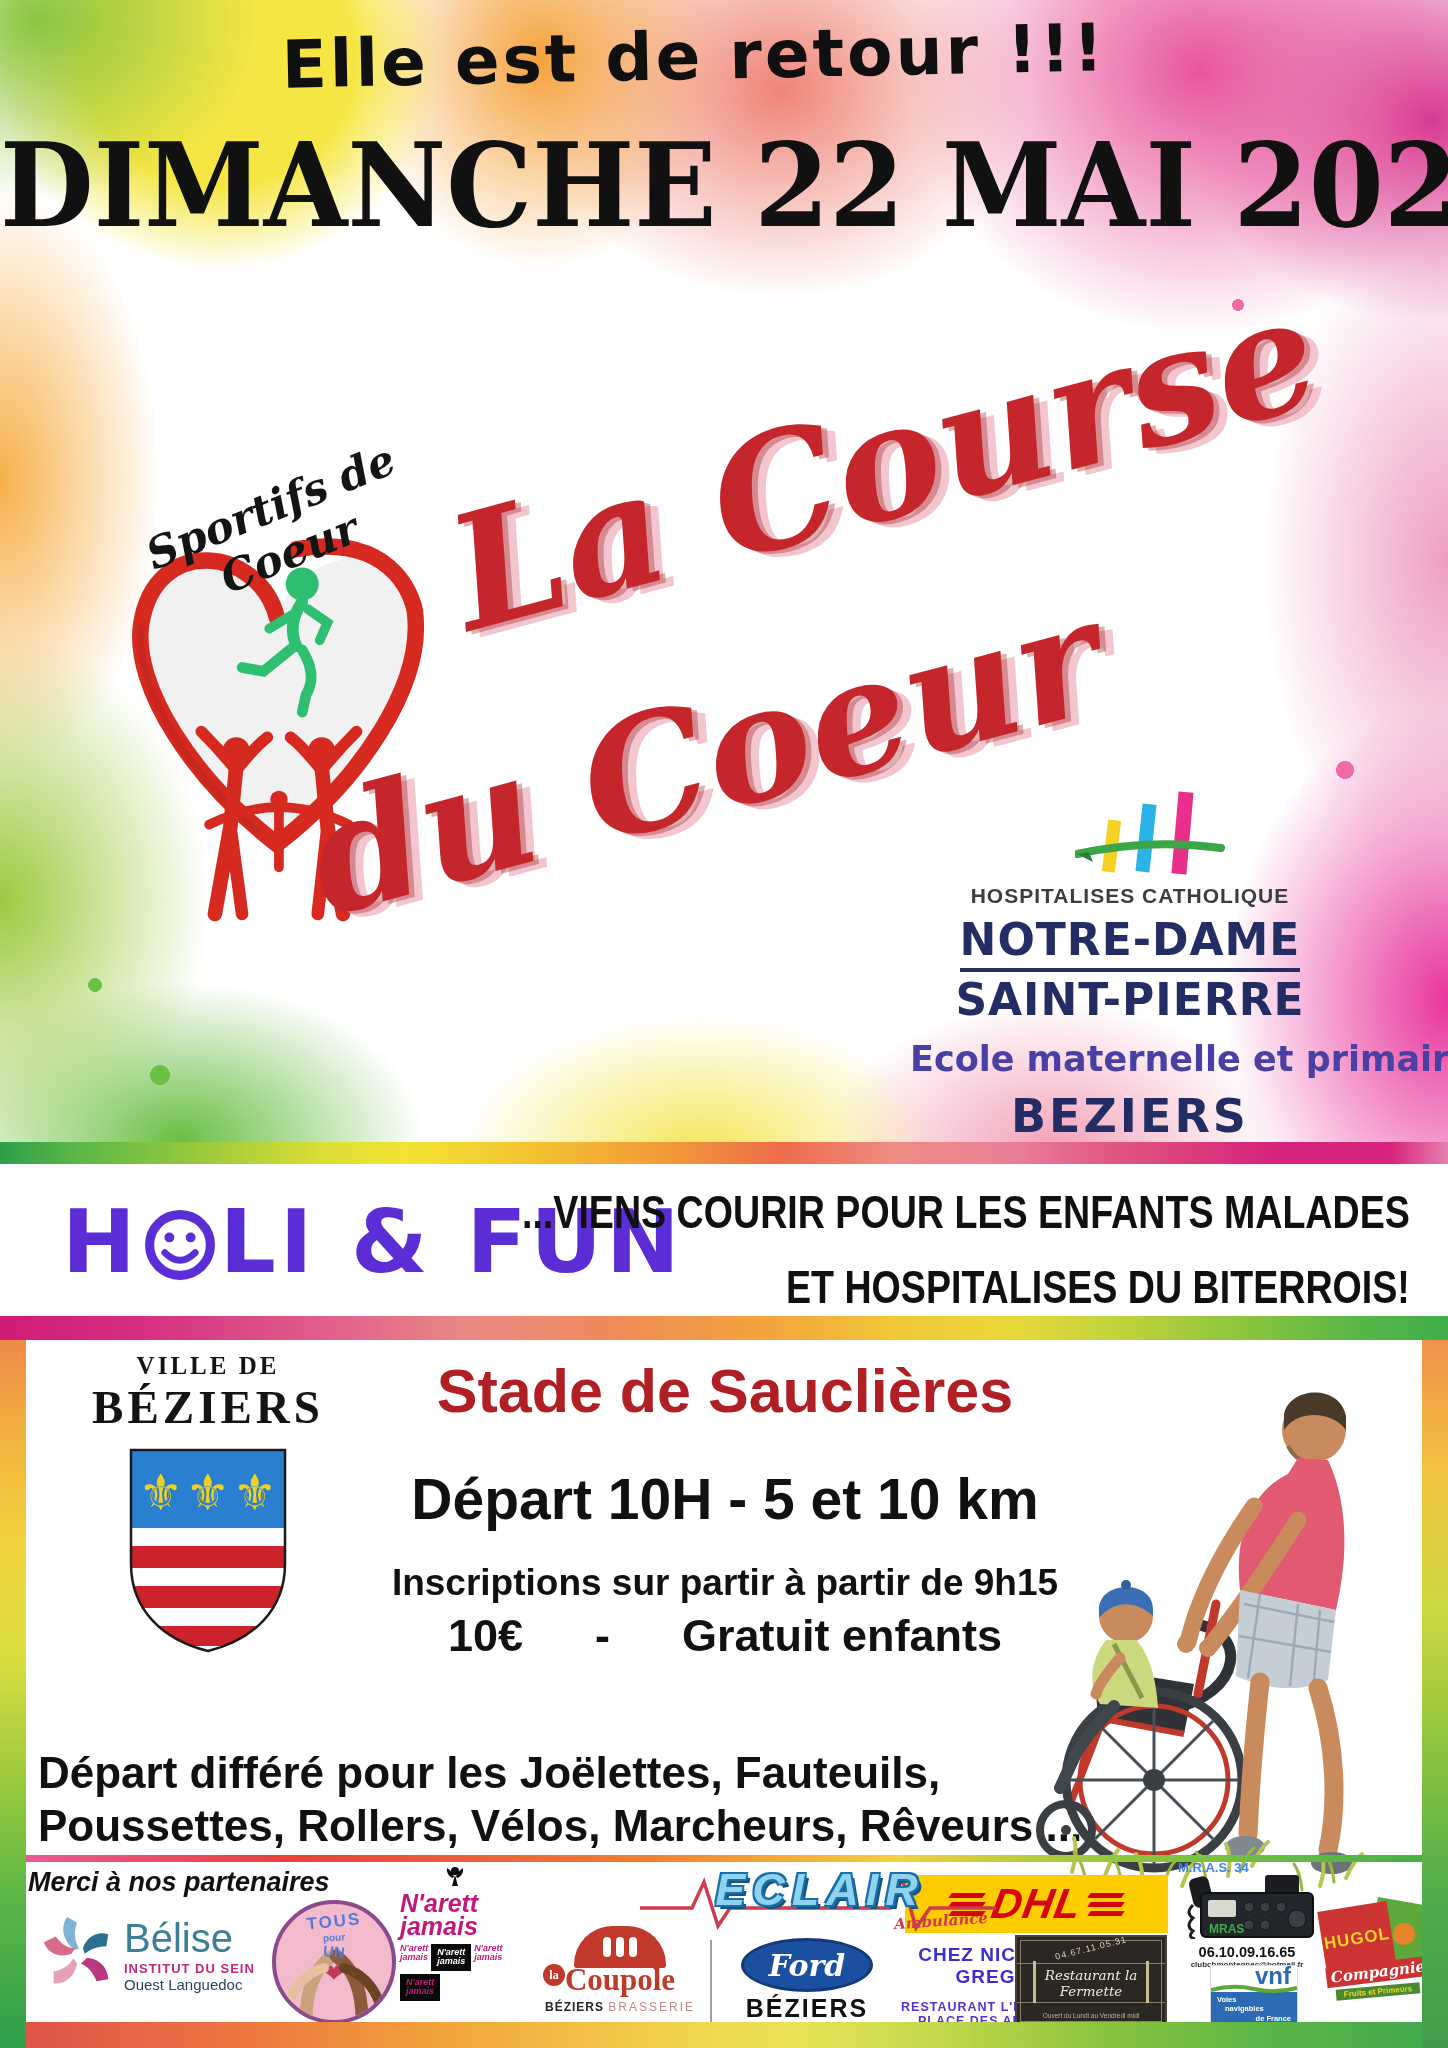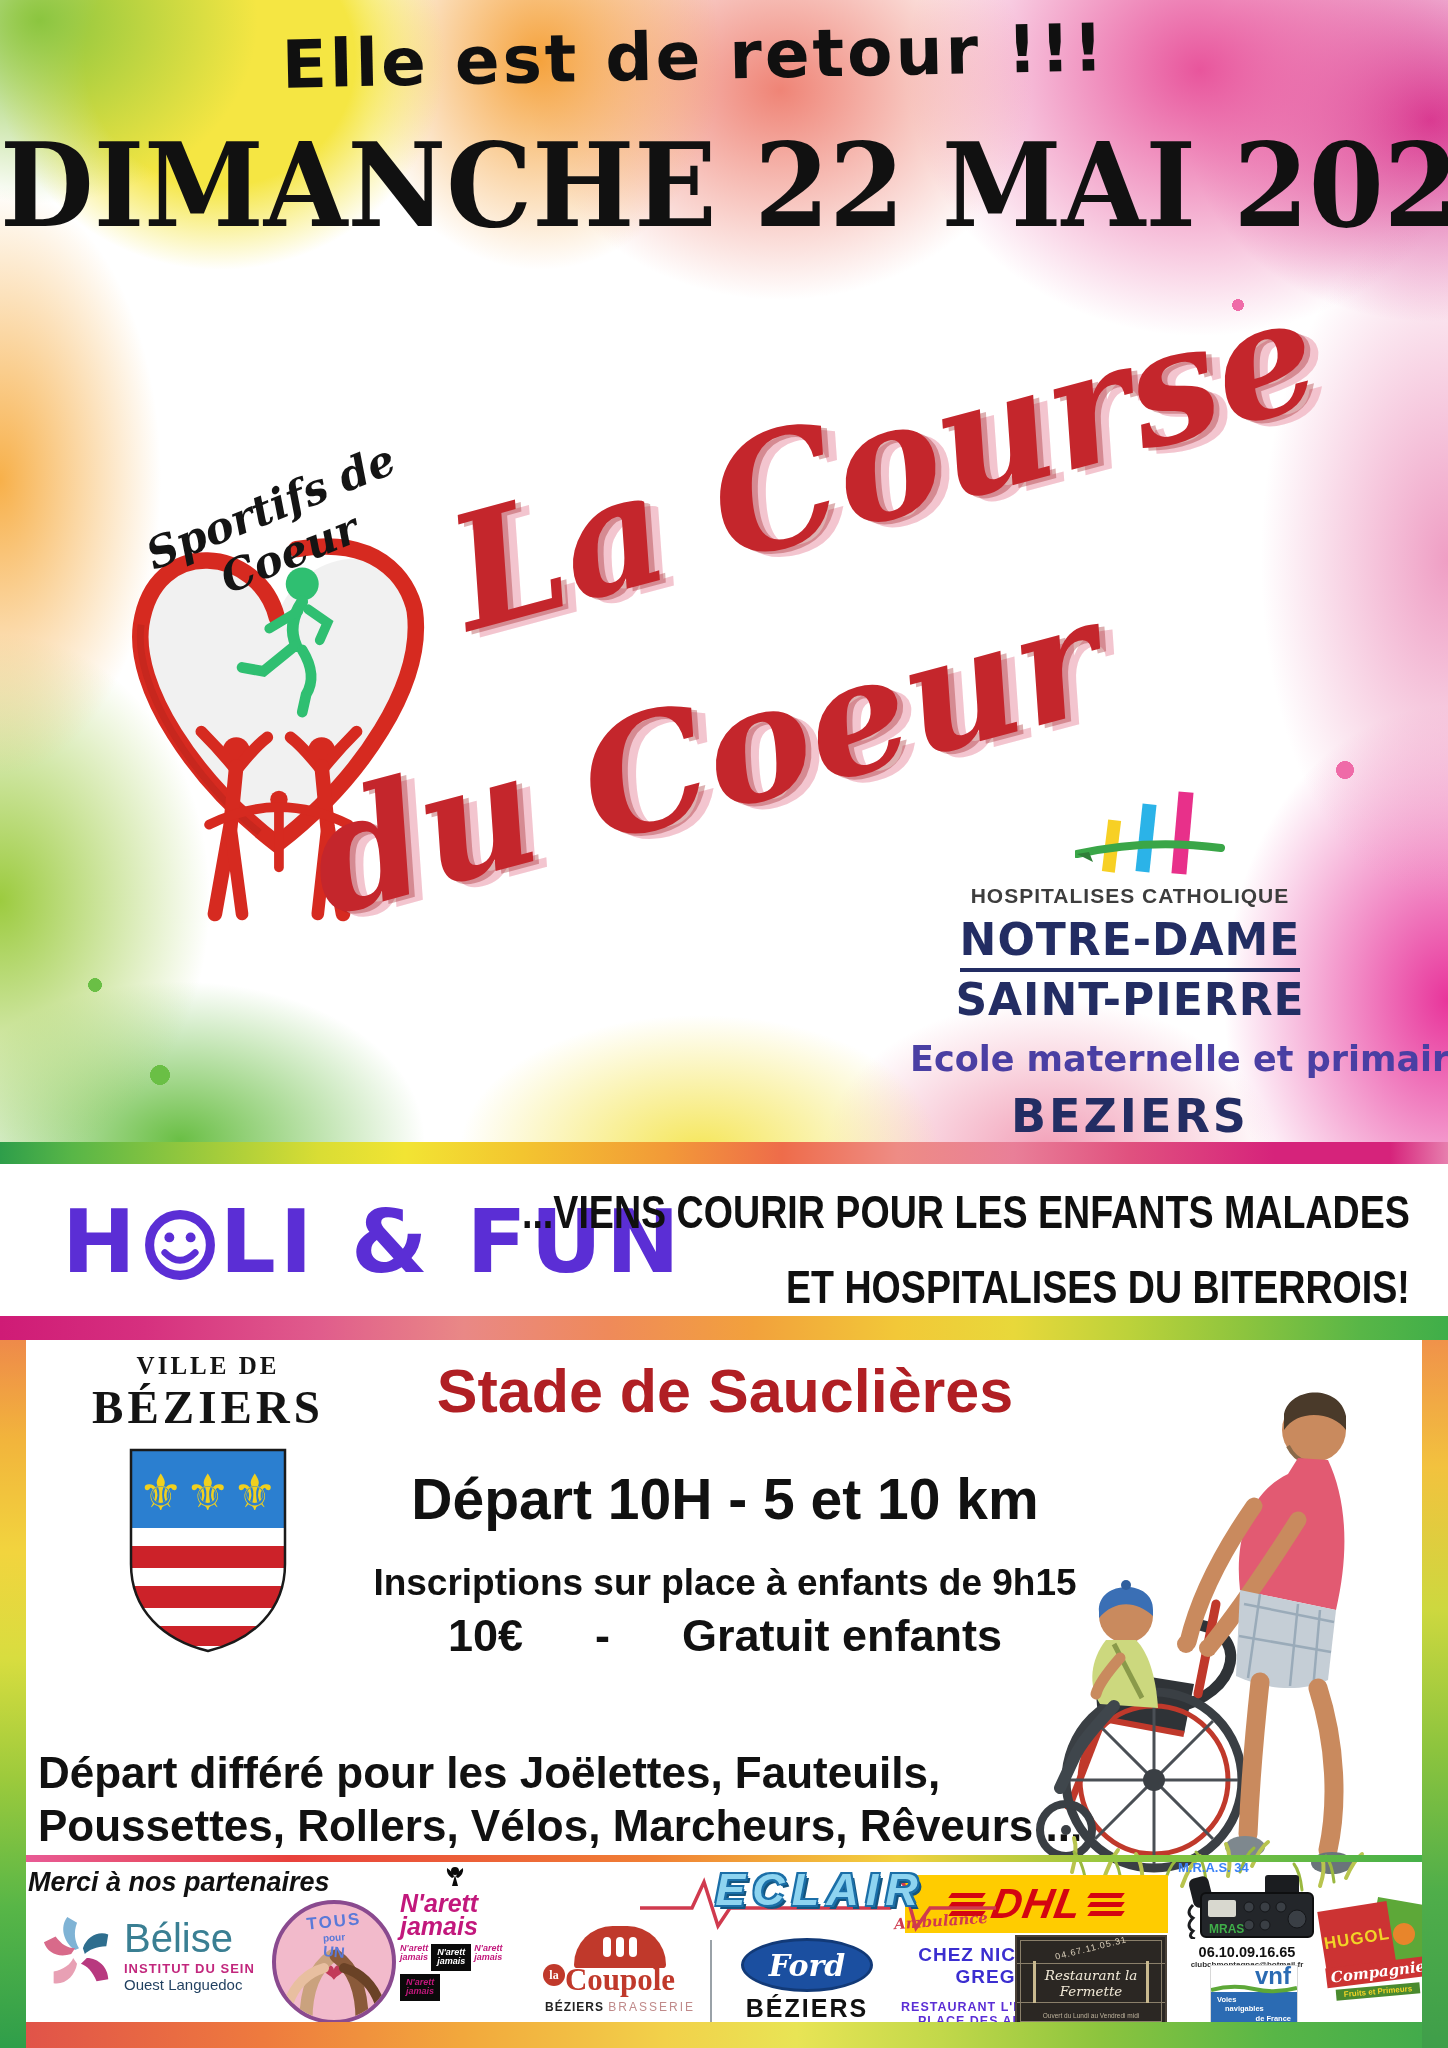--- a/index.html
+++ b/index.html
@@ -372,21 +372,21 @@
           <text x="85" y="66" text-anchor="middle" font-size="50" fill="#f0d01f" font-family="DejaVu Sans">⚜</text>
           <text x="132" y="66" text-anchor="middle" font-size="50" fill="#f0d01f" font-family="DejaVu Sans">⚜</text>
         </g>
         <path d="M8,6 H162 V120 C162,166 130,196 85,207 C40,196 8,166 8,120 Z" fill="none" stroke="#1a1a1a" stroke-width="2.5"></path>
       </svg>
     </div>
 
     <div class="center-col">
       <div class="venue">Stade de Sauclières</div>
       <div class="start-line">Départ 10H - 5 et 10 km</div>
-      <div class="registration">Inscriptions sur place à enfants de 9h15</div>
+      <div class="registration">Inscriptions sur partir à partir de 9h15</div>
       <div class="price-row">
         <span>10€</span>
         <span>-</span>
         <span>Gratuit enfants</span>
       </div>
     </div>
     <div class="deferred deferred1">Départ différé pour les Joëlettes, Fauteuils,</div>
     <div class="deferred deferred2">Poussettes, Rollers, Vélos, Marcheurs, Rêveurs ...</div>
 
     <div class="partners-divider"></div>

